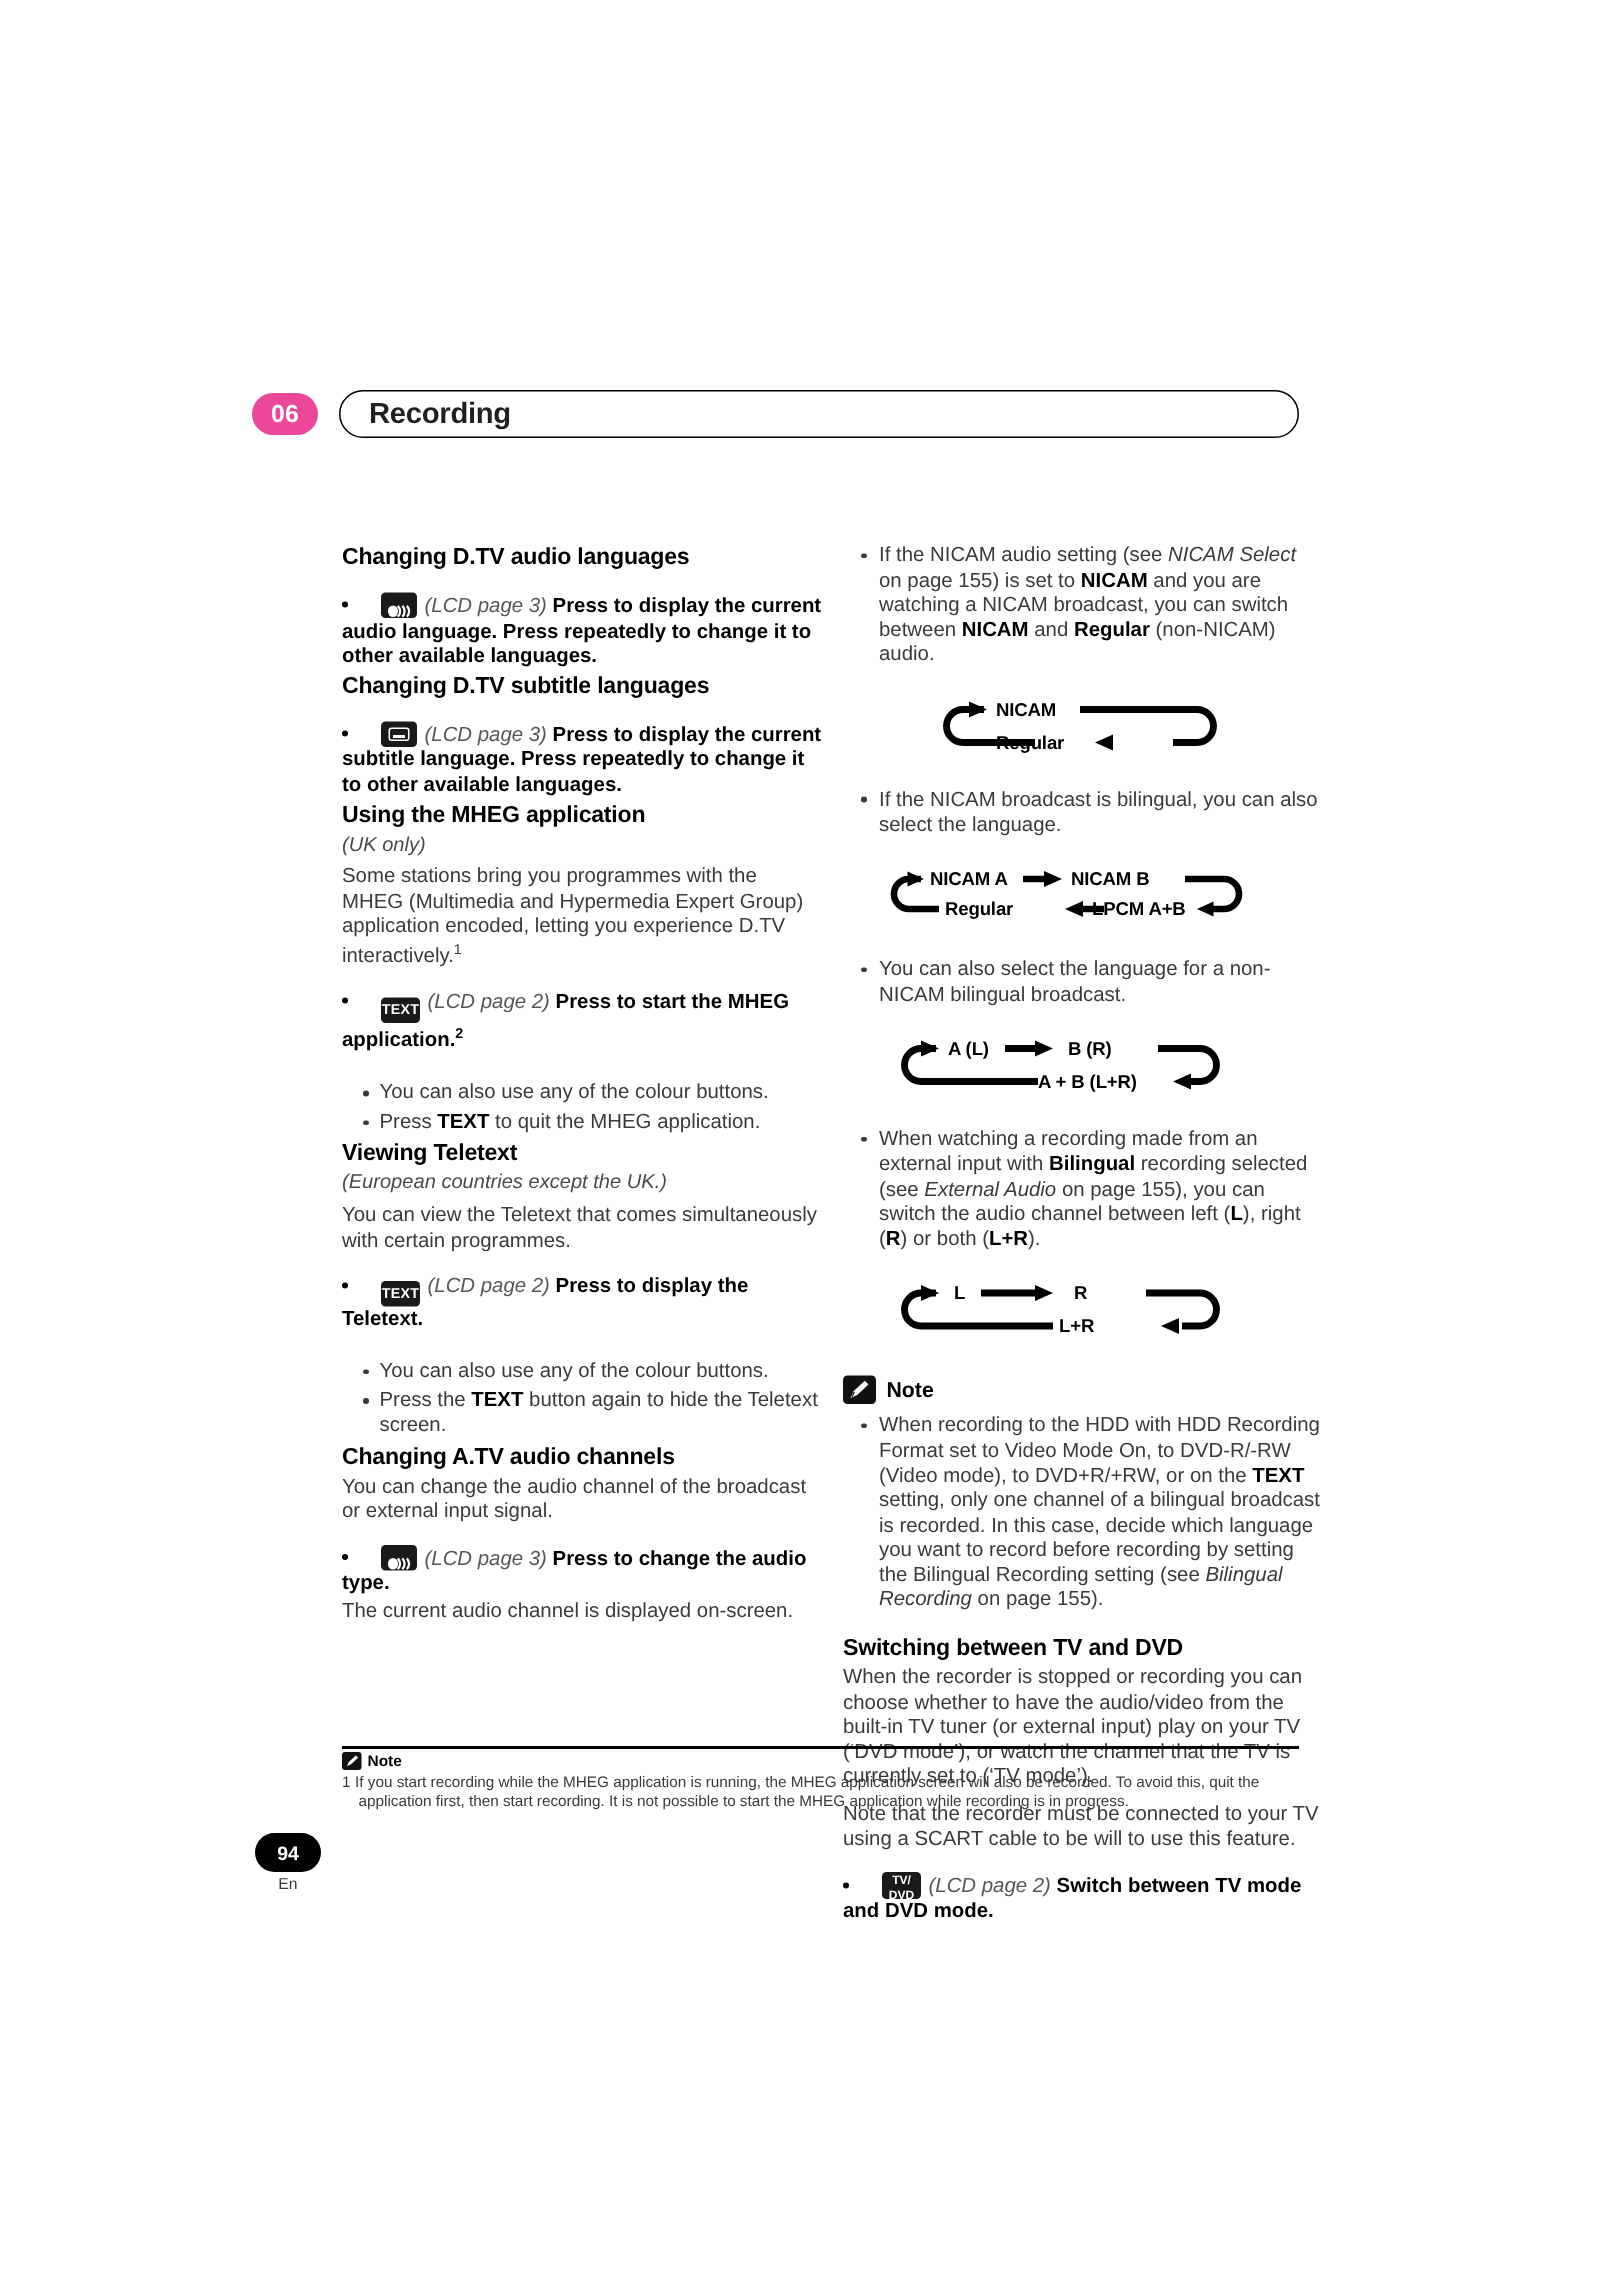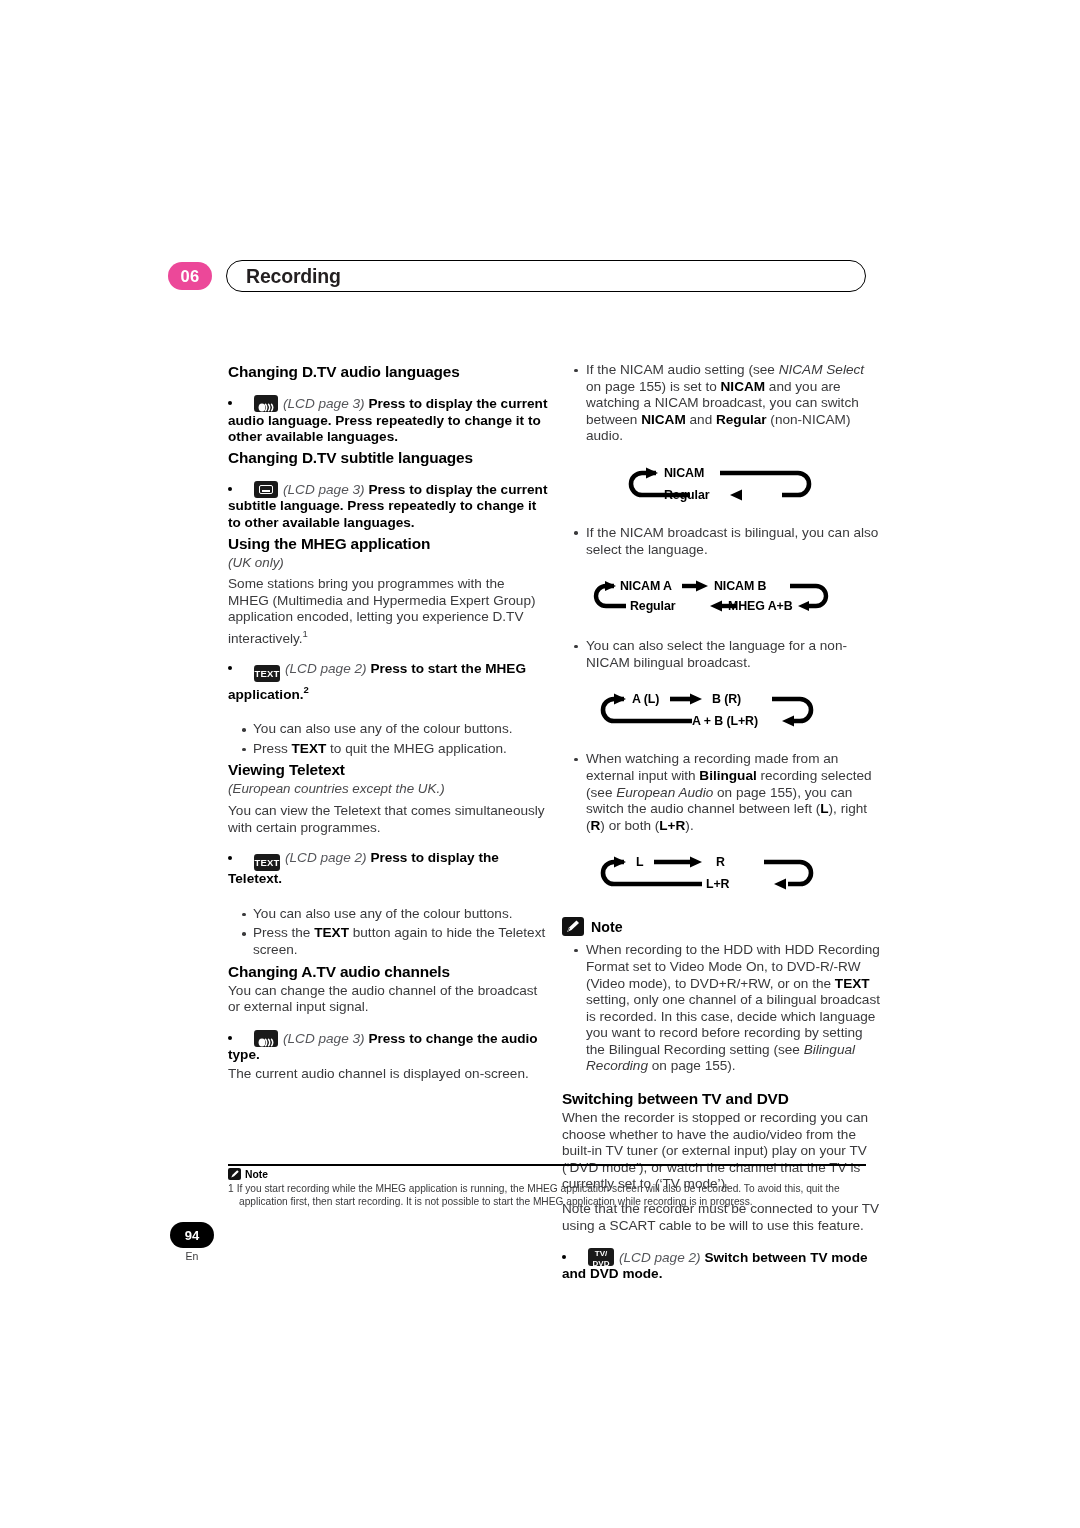--- a/index.html
+++ b/index.html
@@ -426,21 +426,21 @@
         <polygon points="32,17 21,12 21,22" fill="#000"></polygon>
         <path d="M224 37 H232 a10 10 0 0 0 10 -10 a10 10 0 0 0 -10 -10 H206" stroke="#000" stroke-width="4.4" fill="none"></path>
         <polygon points="214,37 225,32 225,42" fill="#000"></polygon>
         <line x1="98" y1="17" x2="118" y2="17" stroke="#000" stroke-width="4.4"></line>
         <polygon points="124,17 112,11.6 112,22.4" fill="#000"></polygon>
         <line x1="134" y1="37" x2="152" y2="37" stroke="#000" stroke-width="4.4"></line>
         <polygon points="126,37 138,31.6 138,42.4" fill="#000"></polygon>
       </svg>
       <span class="cyc-label" style="left:36px;top:9px;">NICAM A</span>
       <span class="cyc-label" style="left:130px;top:9px;">NICAM B</span>
-      <span class="cyc-label" style="left:144px;top:29px;">MHEG A+B</span>
+      <span class="cyc-label" style="left:144px;top:29px;">LPCM A+B</span>
       <span class="cyc-label" style="left:46px;top:29px;">Regular</span>
     </div>
 
     <ul class="rbul">
       <li><span>You can also select the language for a non-NICAM bilingual broadcast.</span></li>
     </ul>
 
     <div class="cycle" style="width:240px;height:56px;margin-left:30px;">
       <svg width="240" height="56" viewBox="0 0 240 56">
         <path d="M32 17 H22 a11 11 0 0 0 -11 11 a11 11 0 0 0 11 11 H100" stroke="#000" stroke-width="4.6" fill="none"></path>
@@ -449,21 +449,21 @@
         <polygon points="190,39 202,33.6 202,44.4" fill="#000"></polygon>
         <line x1="78" y1="17" x2="104" y2="17" stroke="#000" stroke-width="4.6"></line>
         <polygon points="110,17 98,11.6 98,22.4" fill="#000"></polygon>
       </svg>
       <span class="cyc-label" style="left:40px;top:9px;">A (L)</span>
       <span class="cyc-label" style="left:120px;top:9px;">B (R)</span>
       <span class="cyc-label" style="left:100px;top:31px;">A + B (L+R)</span>
     </div>
 
     <ul class="rbul">
-      <li>When watching a recording made from an external input with <b>Bilingual</b> recording selected (see <span class="ital">European Audio</span> on page 155), you can switch the audio channel between left (<b>L</b>), right (<b>R</b>) or both (<b>L+R</b>).</li>
+      <li>When watching a recording made from an external input with <b>Bilingual</b> recording selected (see <span class="ital">External Audio</span> on page 155), you can switch the audio channel between left (<b>L</b>), right (<b>R</b>) or both (<b>L+R</b>).</li>
     </ul>
 
     <div class="cycle" style="width:240px;height:56px;margin-left:30px;">
       <svg width="240" height="56" viewBox="0 0 240 56">
         <path d="M32 17 H22 a11 11 0 0 0 -11 11 a11 11 0 0 0 11 11 H110" stroke="#000" stroke-width="4.6" fill="none"></path>
         <polygon points="34,17 22,11.6 22,22.4" fill="#000"></polygon>
         <path d="M196 39 H208 a11 11 0 0 0 11 -11 a11 11 0 0 0 -11 -11 H172" stroke="#000" stroke-width="4.6" fill="none"></path>
         <polygon points="182,39 194,33.6 194,44.4" fill="#000"></polygon>
         <line x1="62" y1="17" x2="104" y2="17" stroke="#000" stroke-width="4.6"></line>
         <polygon points="110,17 98,11.6 98,22.4" fill="#000"></polygon>

